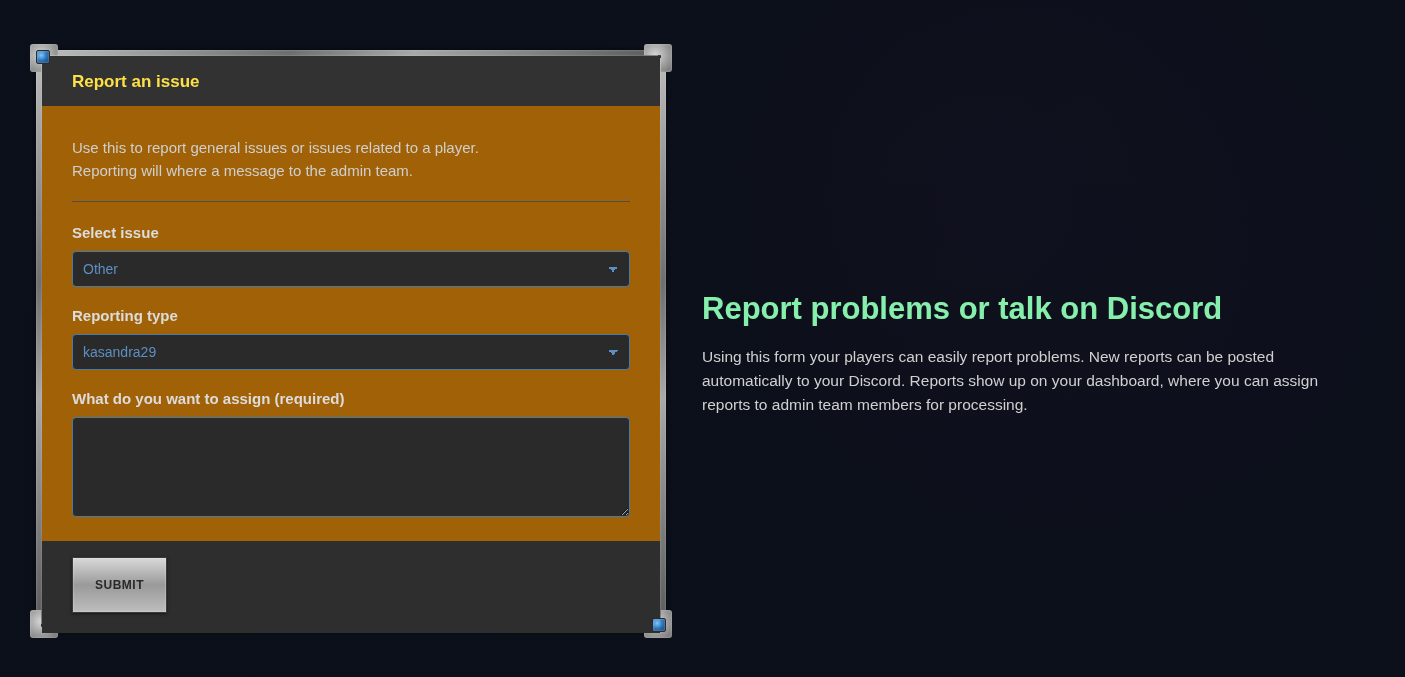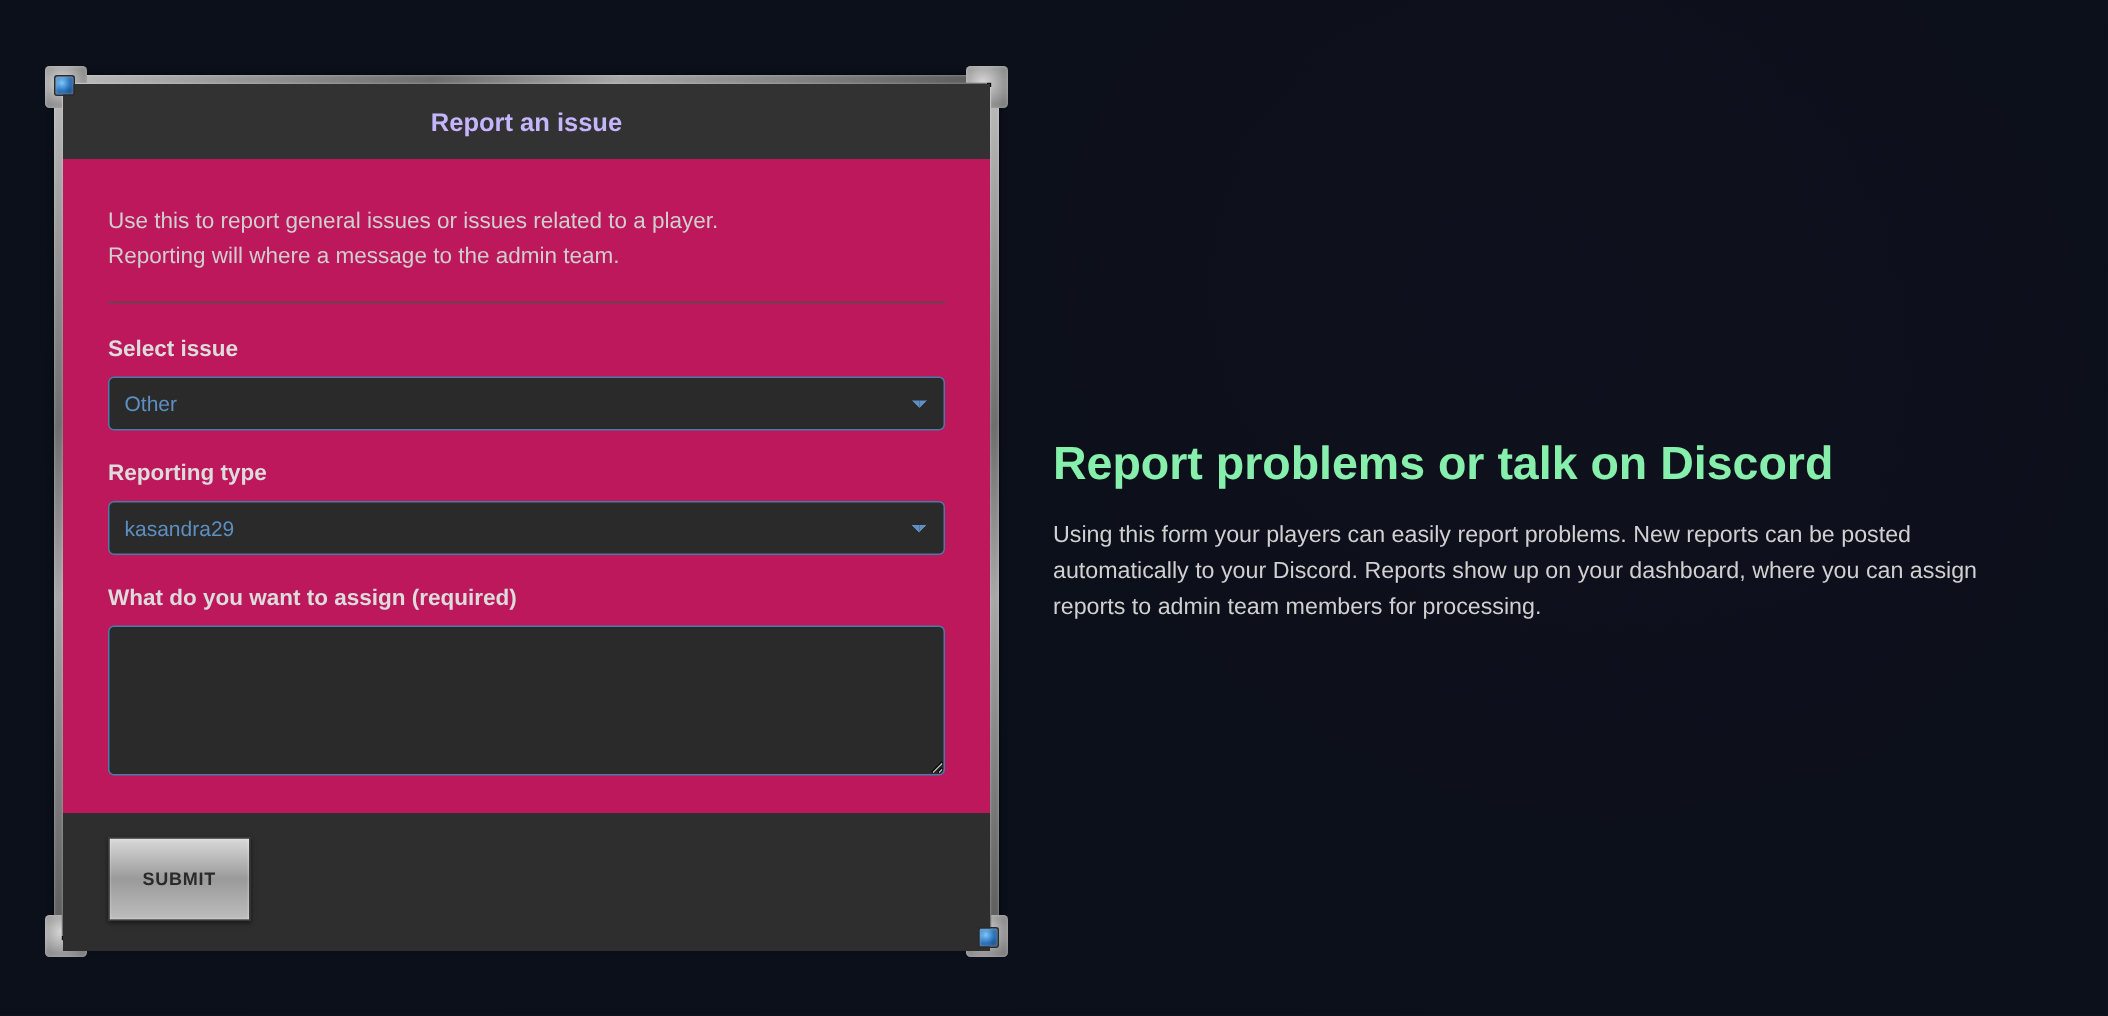--- a/index.html
+++ b/index.html
@@ -89,26 +89,25 @@
     flex-direction: column;
   }
 
   .panel-header {
     padding: 16px 30px 14px 30px;
     background: #323232;
   }
   .panel-title {
     font-size: 17px;
     font-weight: 700;
-    color: #c4b5fd;
-    text-align: center;
+    color: #fde047;
   }
 
   .panel-body {
-    background: #be185d;
+    background: #a16207;
     padding: 30px 30px 20px 30px;
     flex: 1;
   }
 
   .intro-text {
     font-size: 15px;
     line-height: 1.55;
     color: #cfcfcf;
     margin-bottom: 18px;
   }

